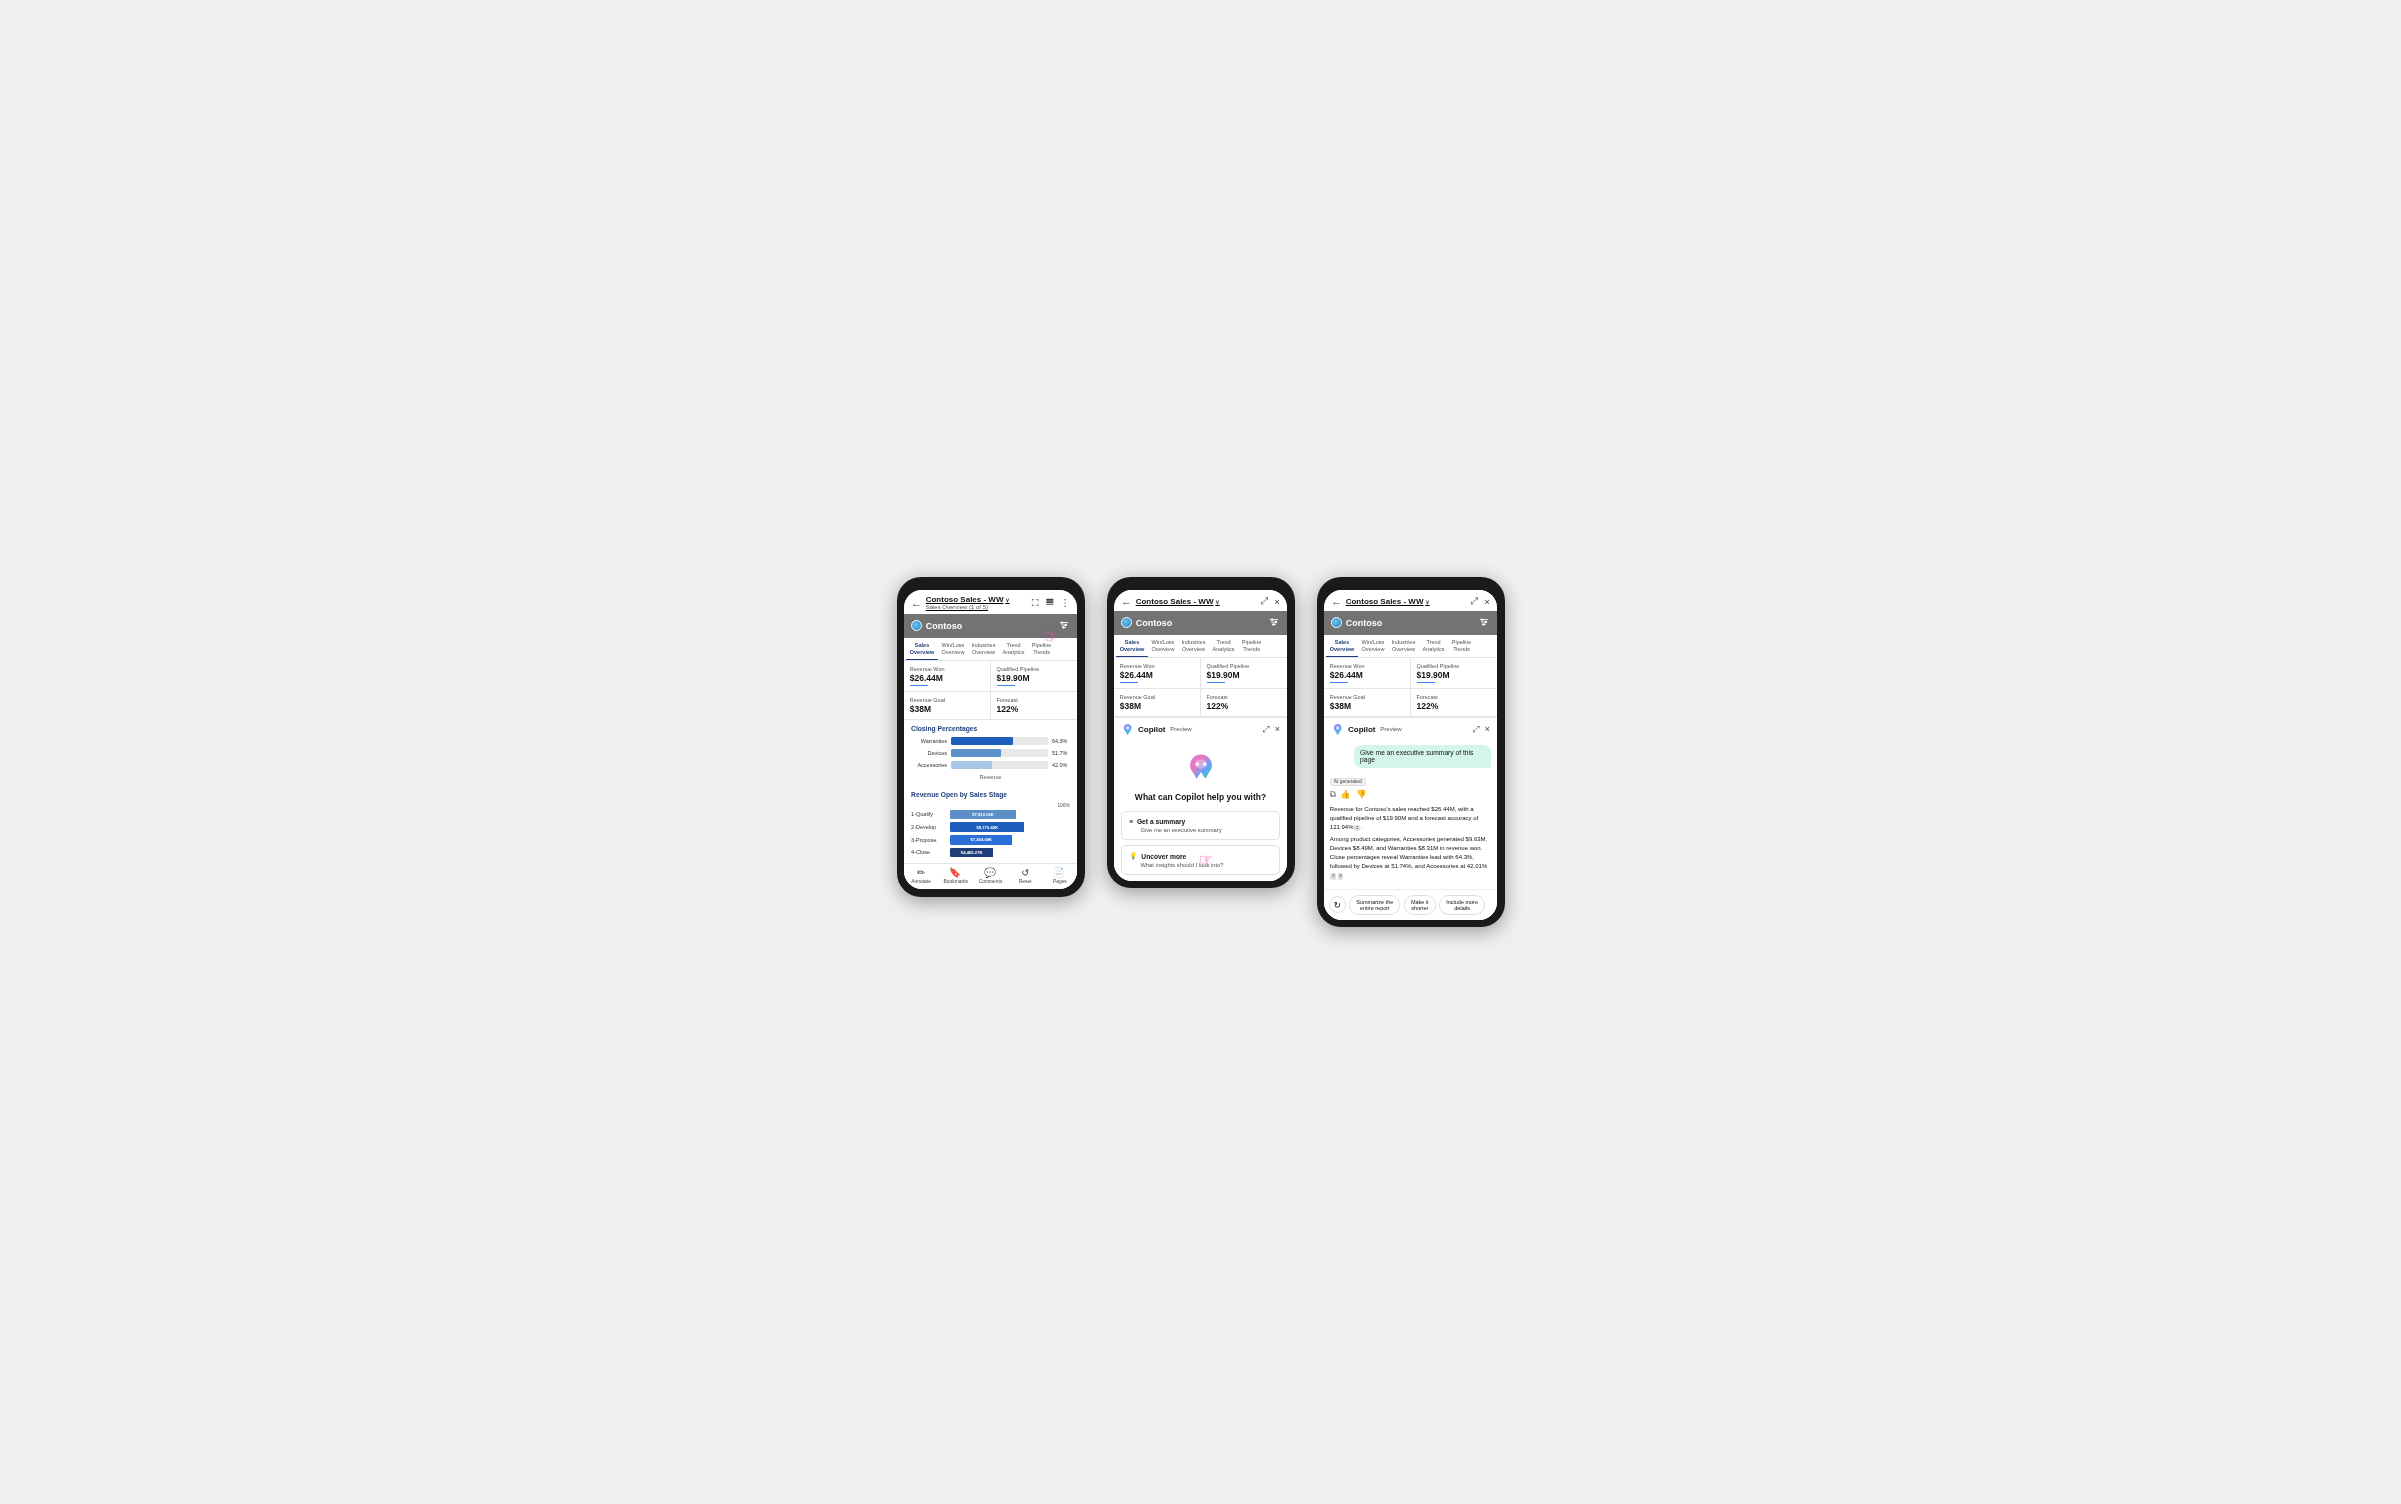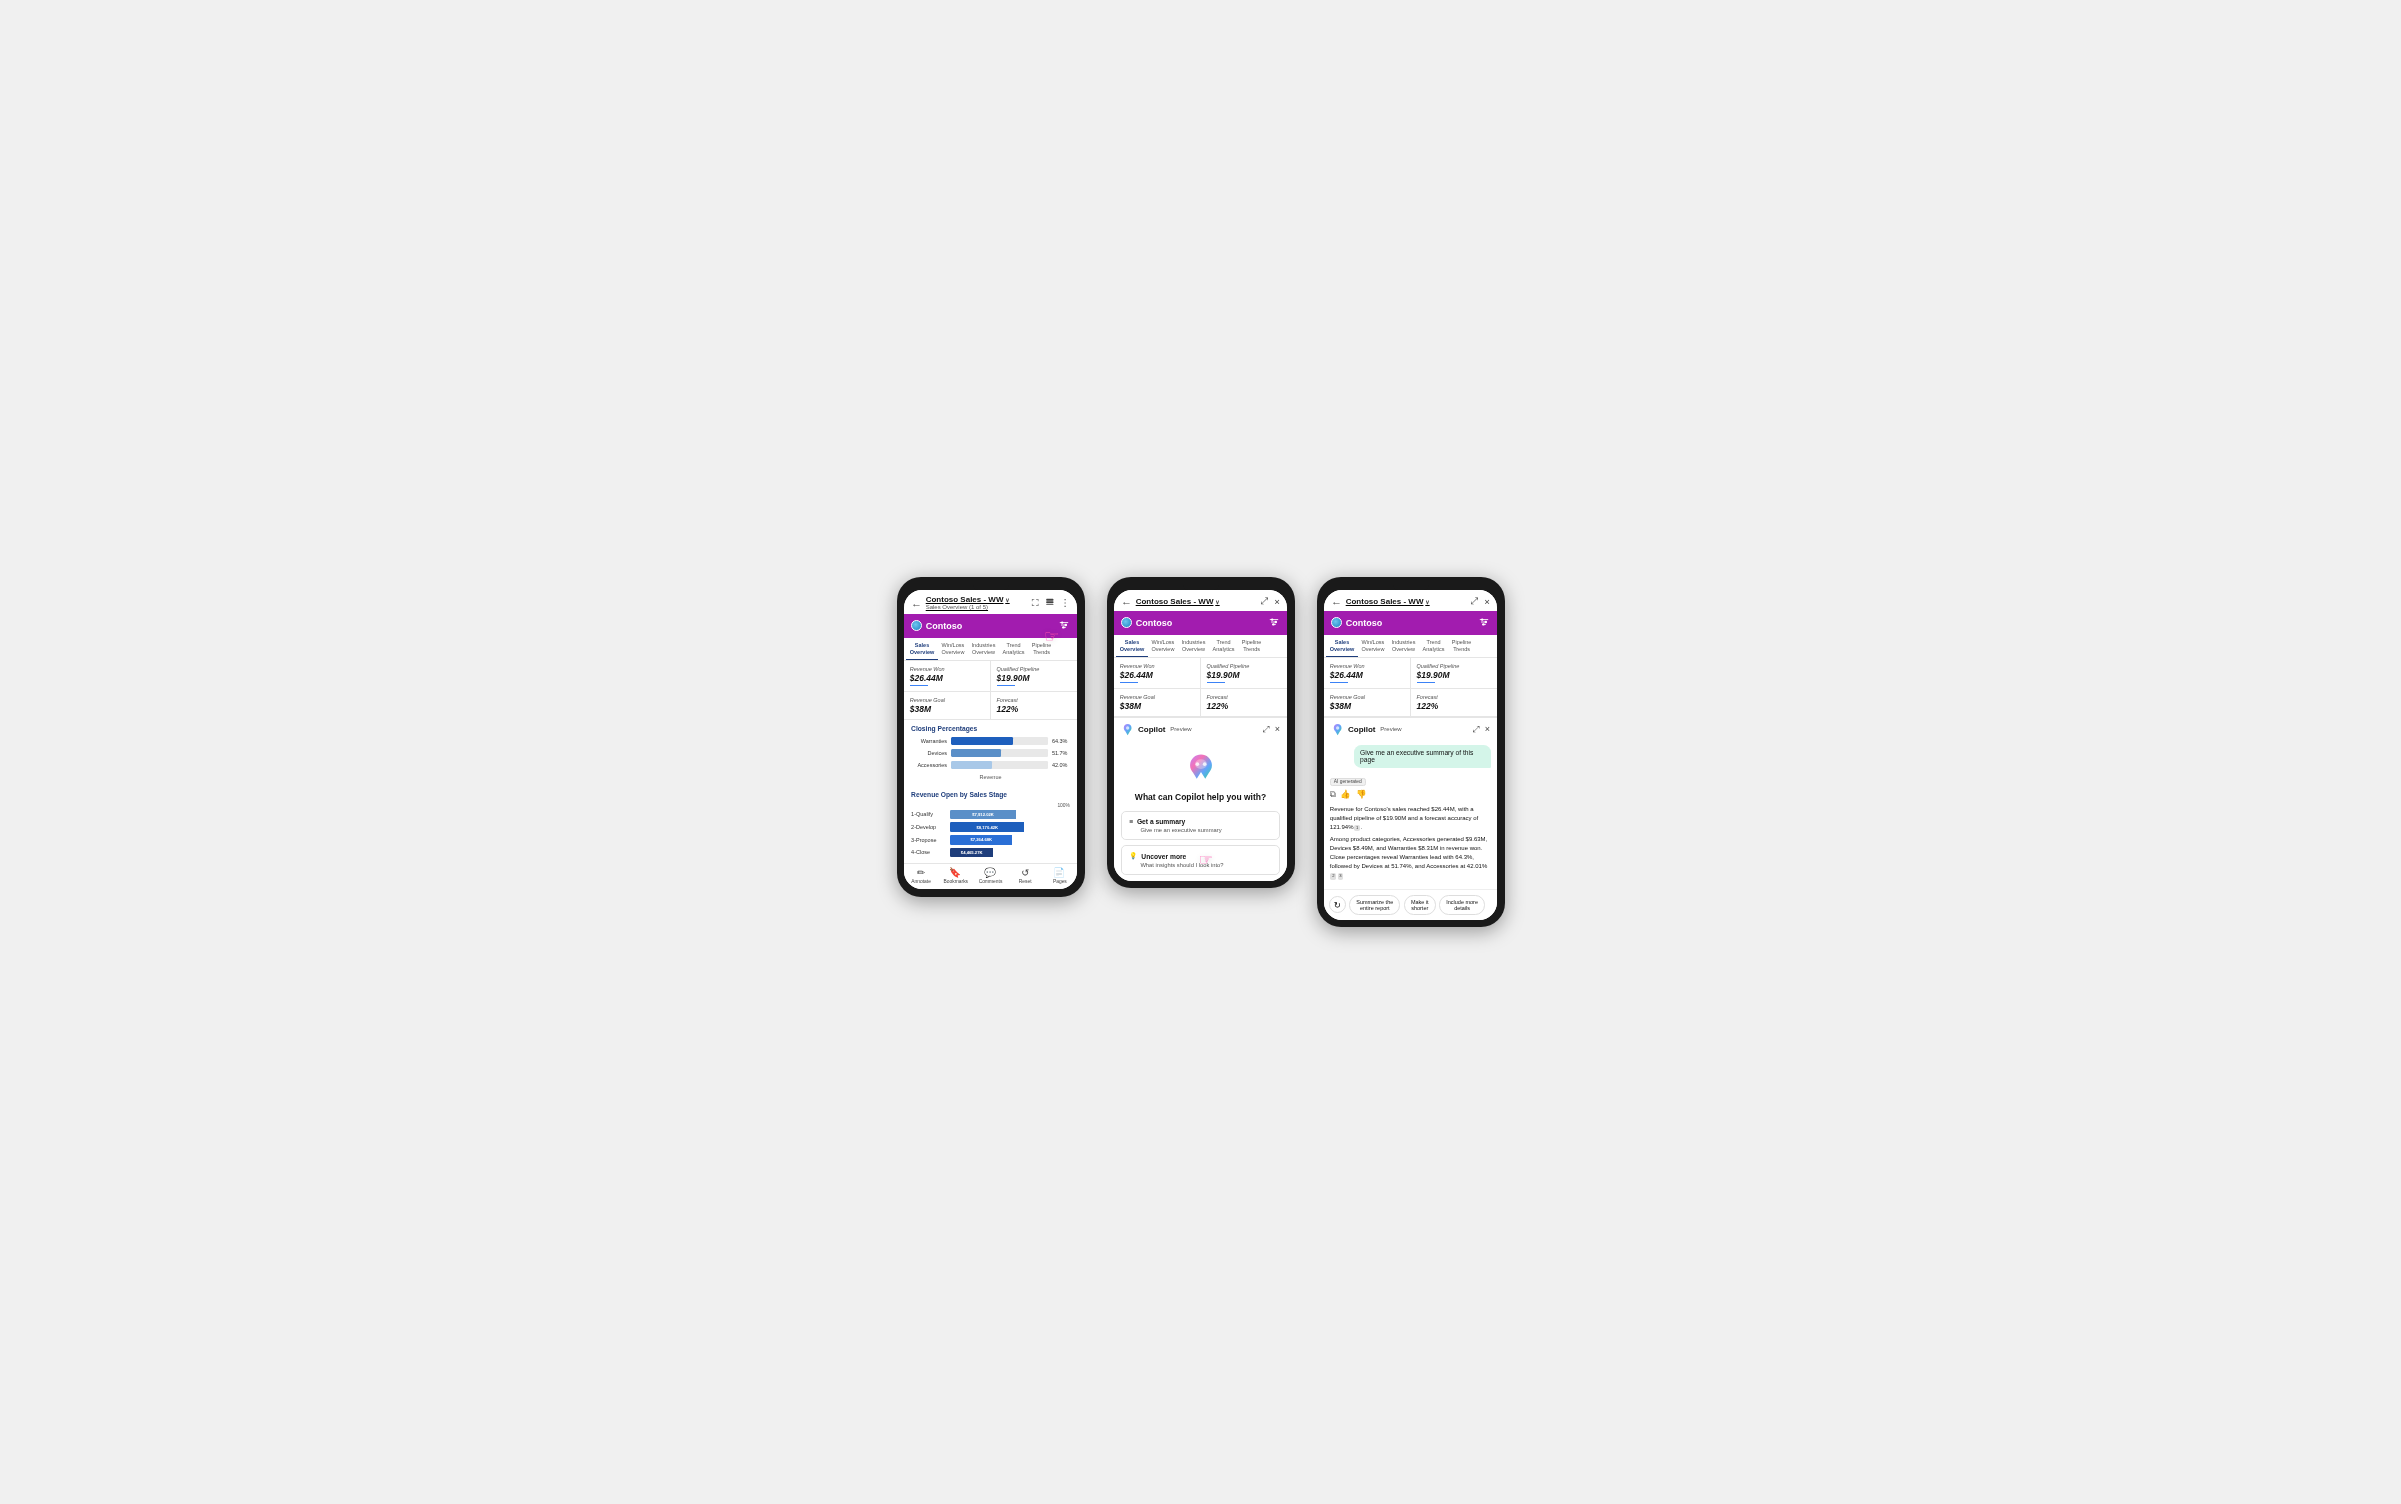--- a/index.html
+++ b/index.html
@@ -77,21 +77,21 @@
       gap: 6px;
       align-items: center;
     }
     .top-bar-icons span {
       font-size: 9.7px;
       color: #444;
       cursor: pointer;
     }
     
     .contoso-bar {
-      background: #a21caf;
+      background: #737373;
       display: flex;
       align-items: center;
       padding: 4.9px 7.3px;
       justify-content: space-between;
     }
     .contoso-logo {
       display: flex;
       align-items: center;
       gap: 3.6px;
     }
@@ -136,21 +136,20 @@
     
     .metric-grid {
       display: grid;
       grid-template-columns: 1fr 1fr;
       border-bottom: 0.6px solid #e5e5e5;
     }
     .metric-cell {
       padding: 4.9px 6px;
       border-right: 0.6px solid #e5e5e5;
       border-bottom: 0.6px solid #e5e5e5;
-      font-style: italic;
     }
     .metric-cell:nth-child(2n) { border-right: none; }
     .metric-cell:nth-child(n+3) { border-bottom: none; }
     .metric-label {
       font-size: 5.5px;
       color: #555;
       margin-bottom: 1.2px;
     }
     .metric-value {
       font-size: 8.5px;

